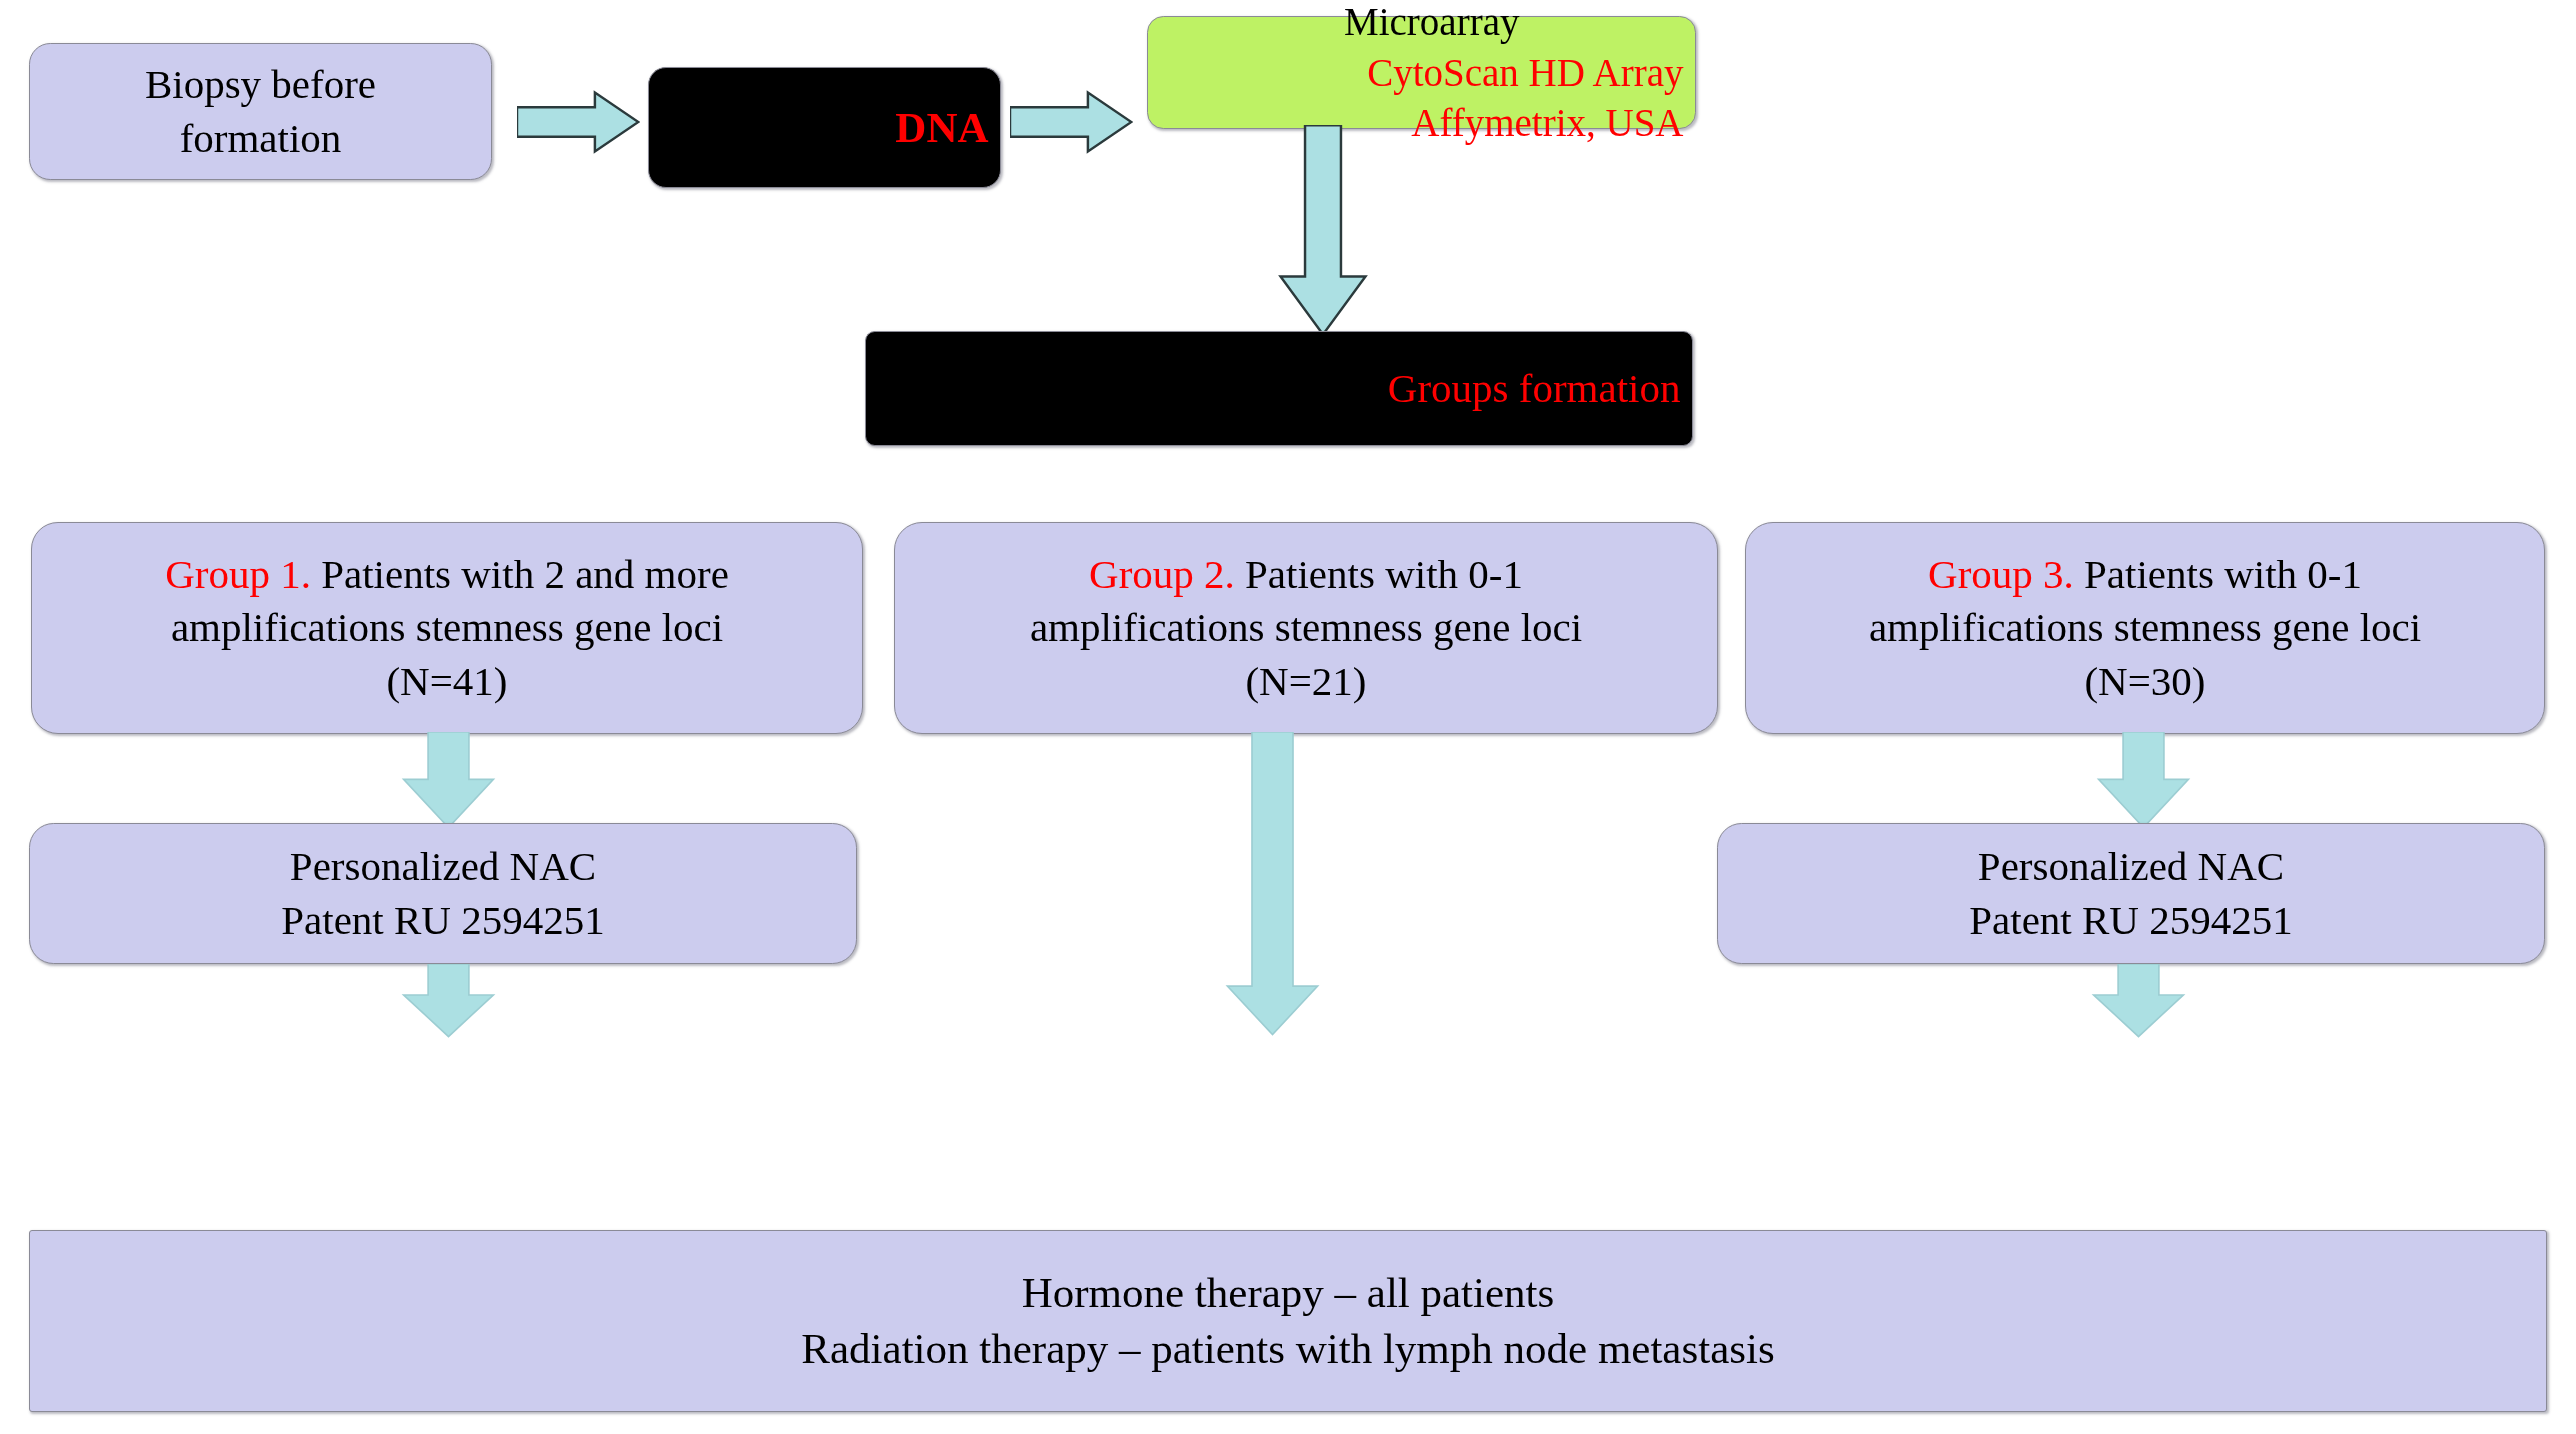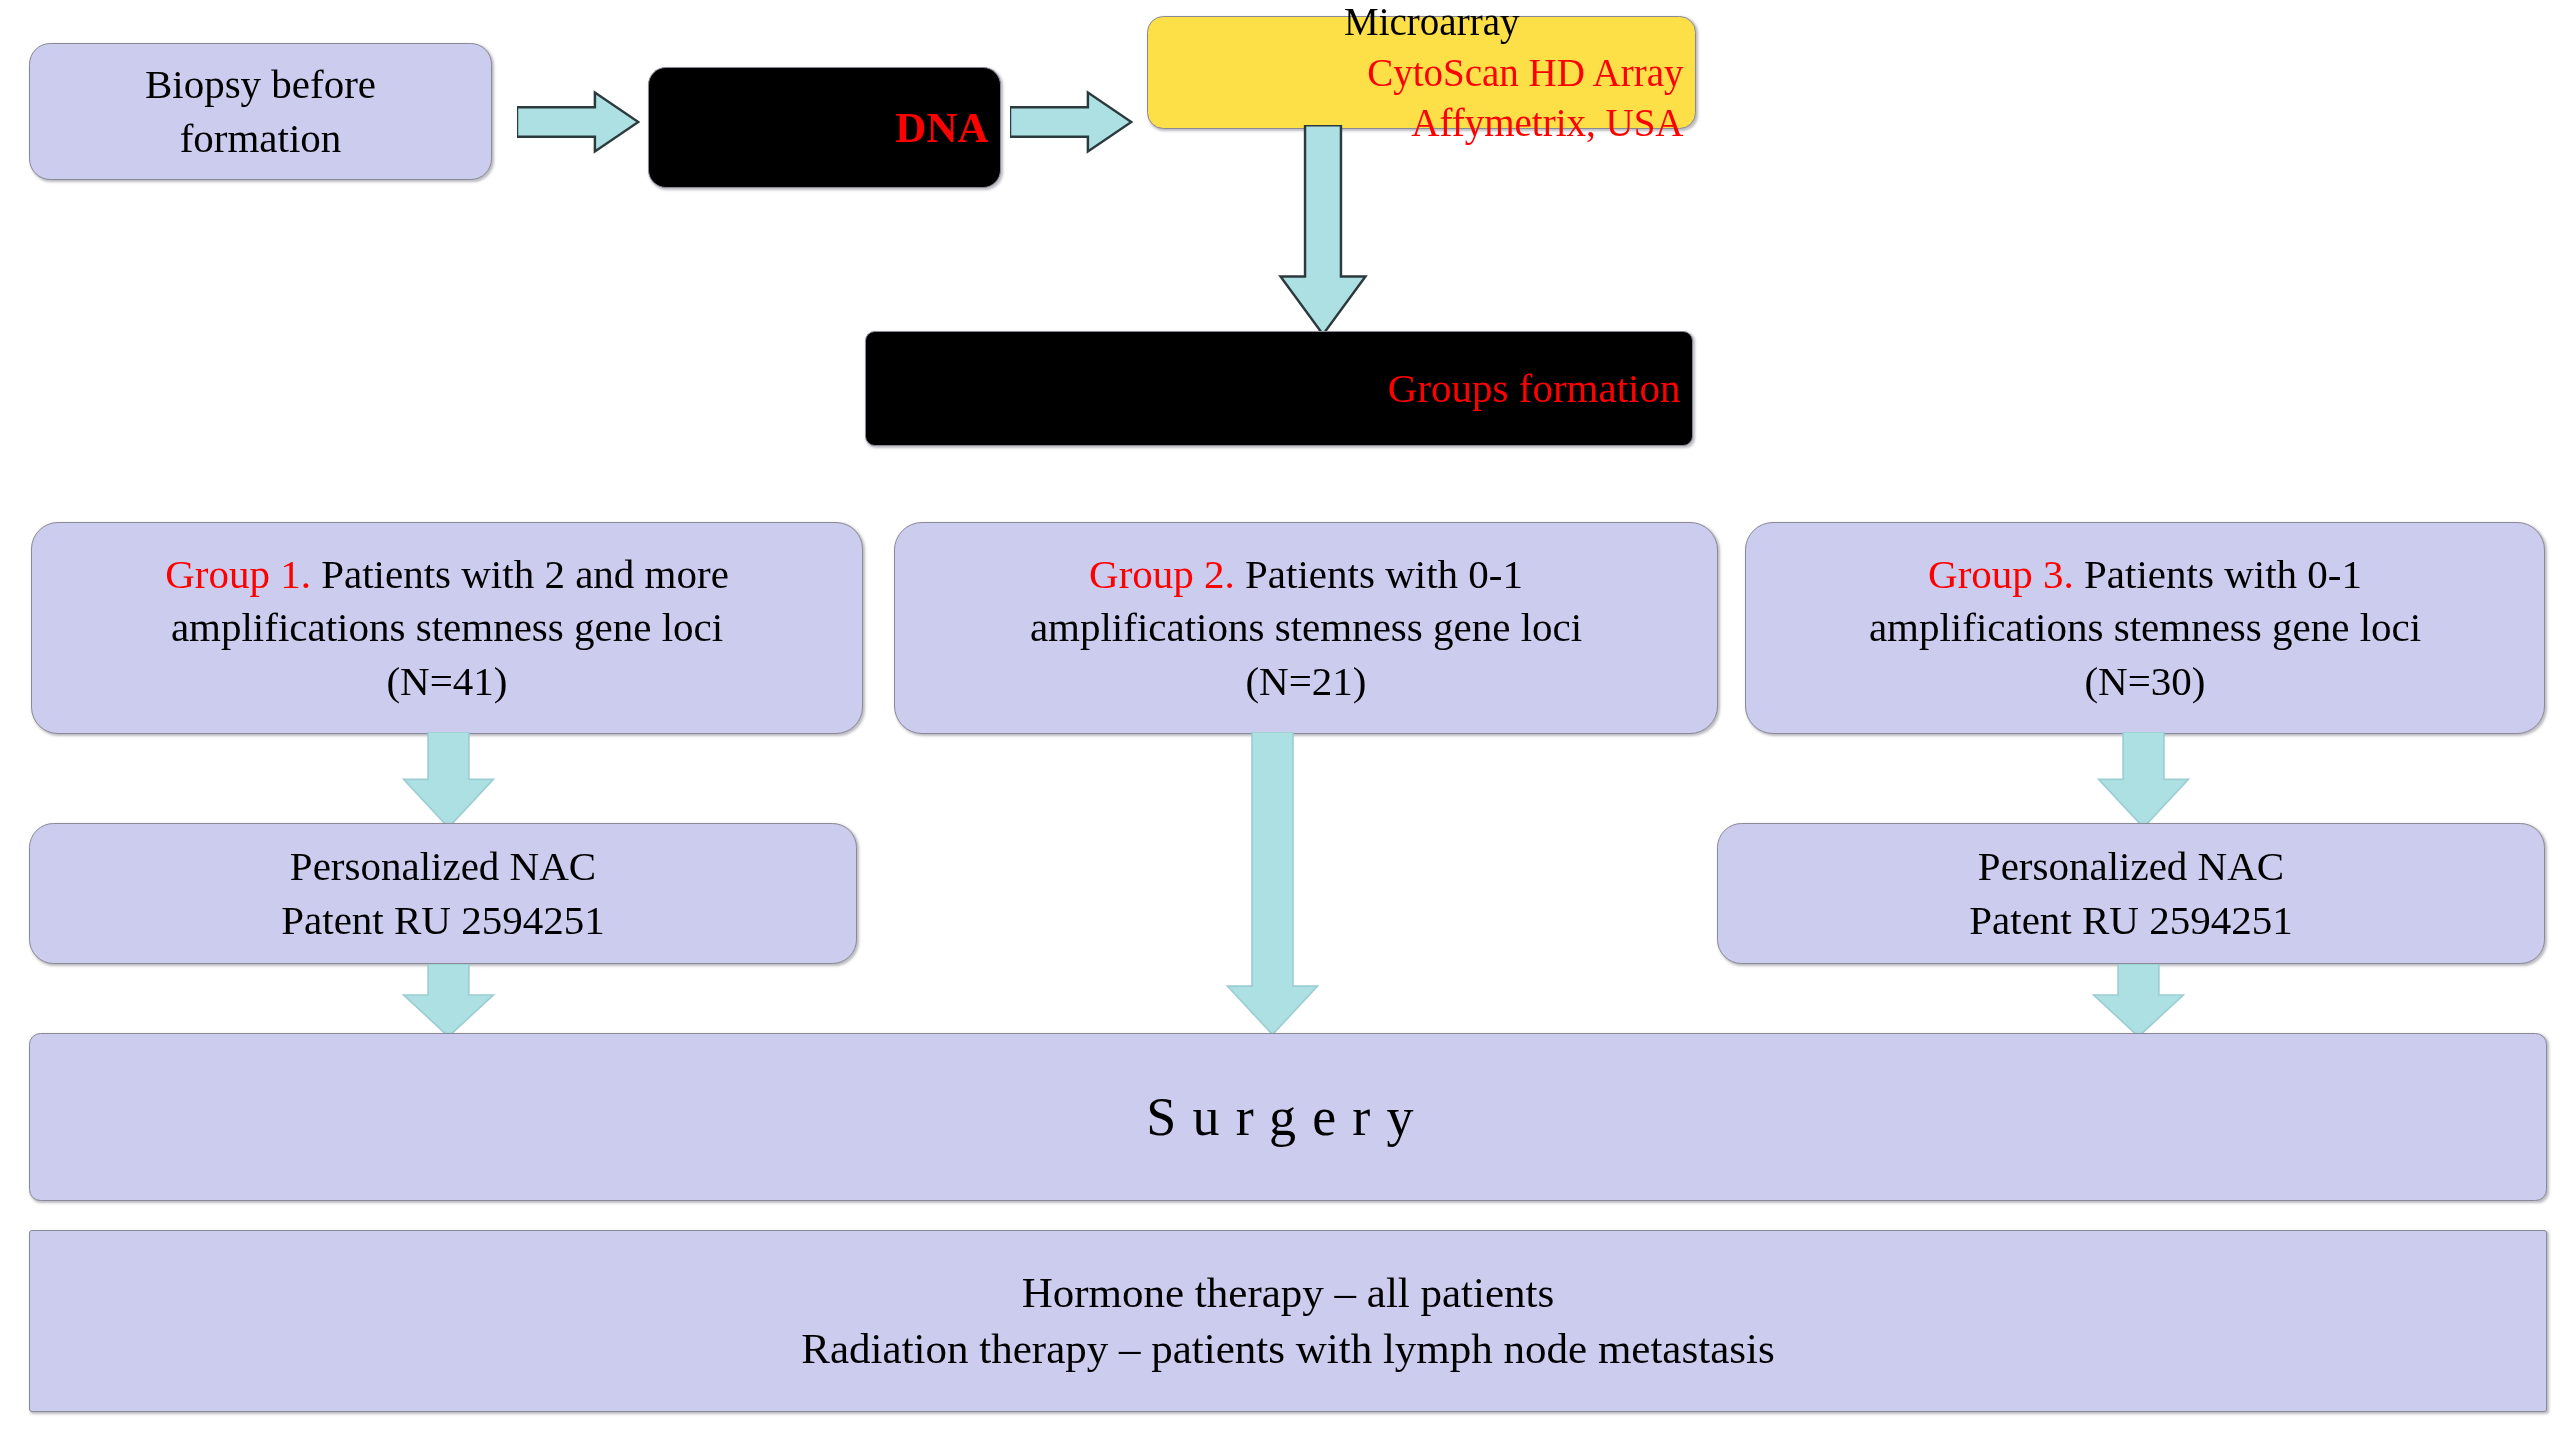--- a/index.html
+++ b/index.html
@@ -28,21 +28,21 @@
     border: 1.6px solid #8a8a96;
     border-radius: 21.3px;
     box-shadow: 1.6px 1.6px 2.5px rgba(60,60,80,0.35);
     line-height: 1.30;
     color: #000000;
     padding: 3.3px 11.5px;
   }
   .node .ln { display: block; width: 100%; white-space: nowrap; }
   .lavender { background: #ccccee; }
   .teal     { background: #000000; }
-  .cyan     { background: #fde047; padding-left: 32px; }
+  .cyan     { background: #bef264; padding-left: 32px; }
 
   .red  { color: #ff0000; text-align: right; }
   .bold { font-weight: bold; }
 
   
   .arrow {
     position: absolute;
   }
   .arrow svg { display: block; }
 
@@ -150,23 +150,20 @@
       <polygon points="34,0 84,0 84,38 114,38 59,89 4,38 34,38" fill="#ace0e3" stroke="#9ccdd2" stroke-width="2"></polygon>
     </svg>
   </div>
 
   <div class="arrow" style="left:2090px; top:964px;">
     <svg width="97" height="75" viewBox="0 0 118 92">
       <polygon points="34,0 84,0 84,38 114,38 59,89 4,38 34,38" fill="#ace0e3" stroke="#9ccdd2" stroke-width="2"></polygon>
     </svg>
   </div>
 
-  <div class="node lavender" style="left:29px; top:1033px; width:2518px; height:168px; border-radius:11.5px;">
-    <span class="ln surgery-text">Surgery</span>
-  </div>
 
   <div class="node lavender" style="left:29px; top:1230px; width:2518px; height:182px; font-size:43px; border-radius:3px;">
     <span class="ln">Hormone therapy – all patients</span>
     <span class="ln">Radiation therapy – patients with lymph node metastasis</span>
   </div>
 
 </div>
 
 
 </body></html>

